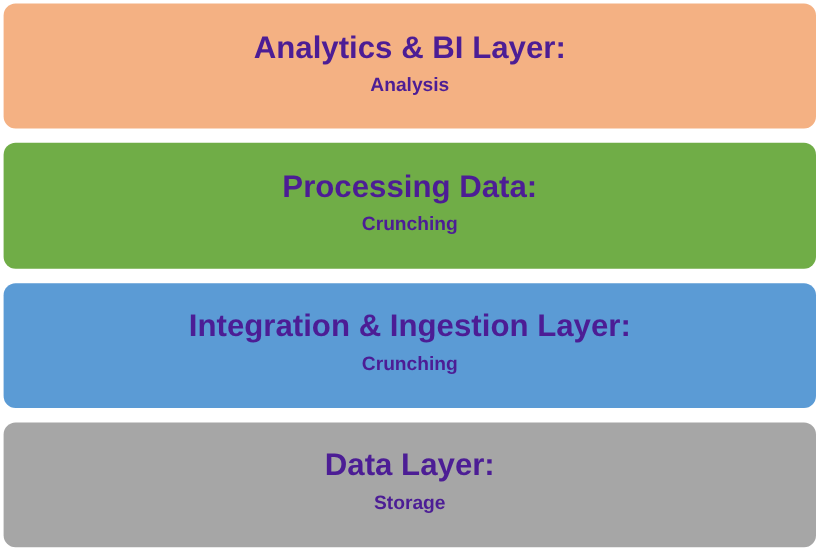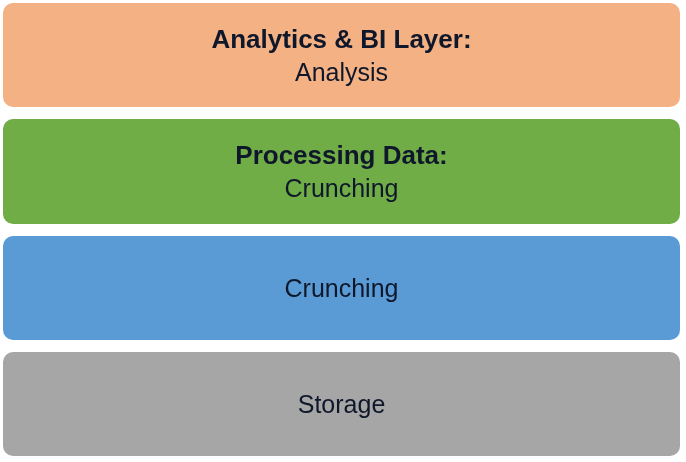--- a/index.html
+++ b/index.html
@@ -19,50 +19,52 @@
     flex-direction: column;
     gap: 12px;
   }
   .layer {
     flex: 1 1 0;
     border-radius: 10px;
     display: flex;
     flex-direction: column;
     align-items: center;
     justify-content: center;
-    color: #0f172a;
+    color: #4c1d95;
     text-align: center;
   }
   .layer-title {
     font-weight: bold;
     font-size: 26px;
     line-height: 33px;
   }
   .layer-subtitle {
-    font-weight: normal;
-    font-size: 25px;
+    font-weight: bold;
+    font-size: 16px;
     line-height: 32px;
   }
 </style>
 </head>
 <body>
 
 <div class="canvas">
 
   <div class="layer" style="background-color: rgb(244, 177, 131);">
     <div class="layer-title">Analytics &amp; BI Layer:</div>
     <div class="layer-subtitle">Analysis</div>
   </div>
 
   <div class="layer" style="background-color: rgb(112, 173, 71);">
     <div class="layer-title">Processing Data:</div>
     <div class="layer-subtitle">Crunching</div>
   </div>
 
   <div class="layer" style="background-color: rgb(91, 155, 213);">
+    <div class="layer-title">Integration &amp; Ingestion Layer:</div>
     <div class="layer-subtitle">Crunching</div>
   </div>
 
   <div class="layer" style="background-color: rgb(166, 166, 166);">
+    <div class="layer-title">Data Layer:</div>
     <div class="layer-subtitle">Storage</div>
   </div>
 
 </div>
 
 </body></html>

